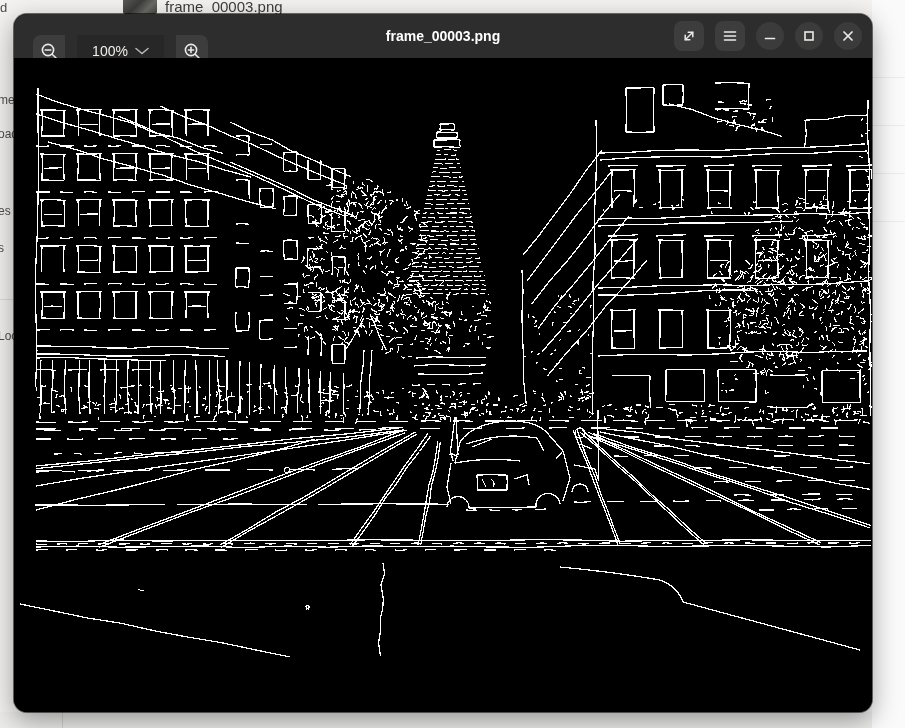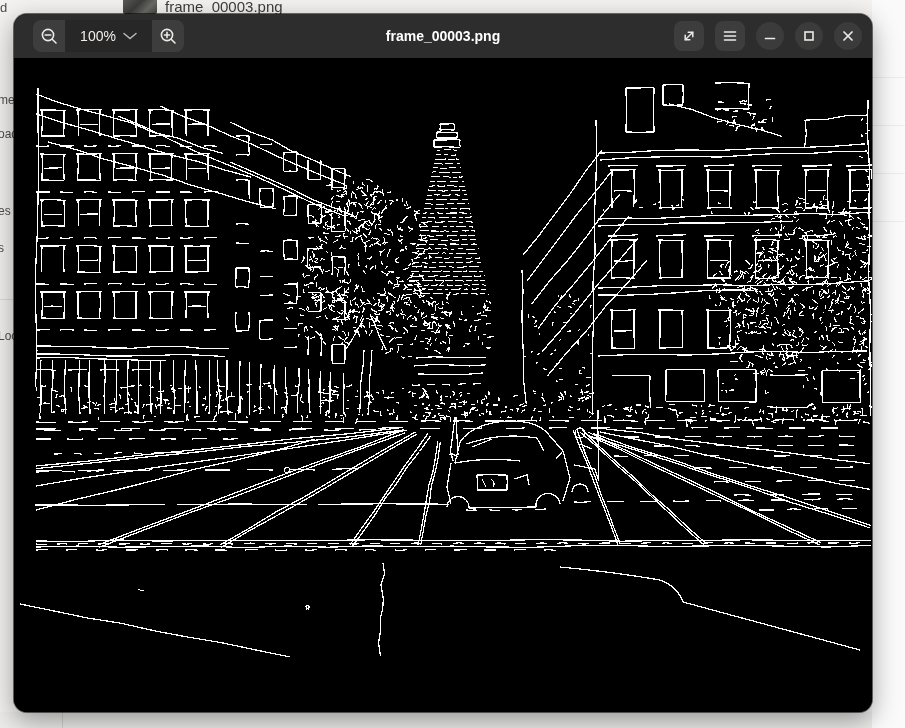--- a/index.html
+++ b/index.html
@@ -26,22 +26,22 @@
   .window { position:absolute; left:14px; top:14px; width:858px; height:698px;
             border-radius:13px; background:#000;
             box-shadow:0 8px 26px rgba(0,0,0,.38), 0 0 0 1px rgba(0,0,0,.55);
             overflow:hidden; }
   .headerbar { position:absolute; left:0; top:0; width:100%; height:44px; background:#2d2d2d;
                display:flex; align-items:center; }
   .hdr-title { position:absolute; left:0; right:0; top:0; height:44px;
                display:flex; align-items:center; justify-content:center;
                font-size:14px; font-weight:bold; color:#ffffff; pointer-events:none; }
 
-  .zoom-group { position:absolute; left:19px; top:6px; height:32px; display:flex;
-                border-radius:8px; overflow:hidden; }
+  .zoom-group { position:absolute; left:19px; top:21px; height:32px; display:flex;
+                border-radius:8px; overflow:hidden;gap:12px; }
   .zg-btn { width:32px; height:32px; background:#3d3d3d; border:none; display:flex;
             align-items:center; justify-content:center; cursor:pointer; }
   .zg-mid { width:87px; height:32px; background:#272727; display:flex; align-items:center;
             justify-content:center; gap:7px; cursor:pointer; }
   .zg-level { font-size:14px; color:#f2efec; }
 
   .hdr-right { position:absolute; right:10px; top:6px; height:32px; display:flex; align-items:center; gap:11px; }
   .sq-btn { width:30px; height:30px; border-radius:8px; background:#3d3d3d; border:none;
             display:flex; align-items:center; justify-content:center; cursor:pointer; }
   .circle-btn { width:28px; height:28px; border-radius:50%; background:#3b3b3b; border:none;

